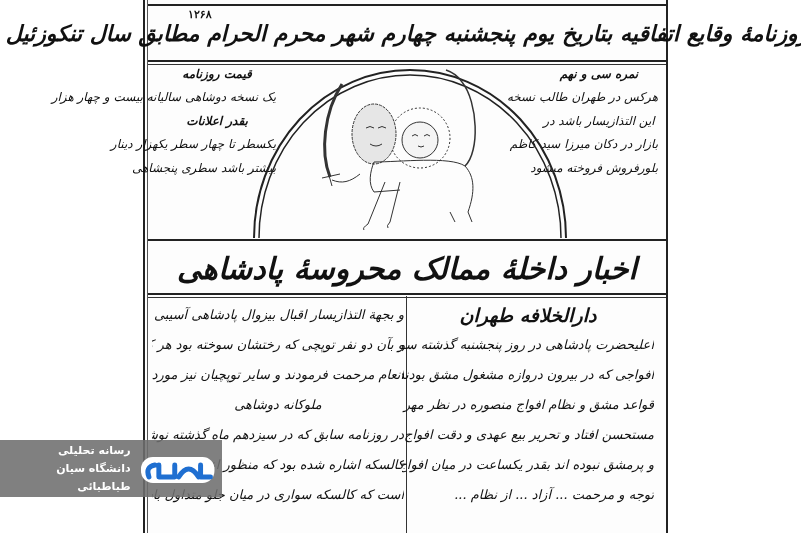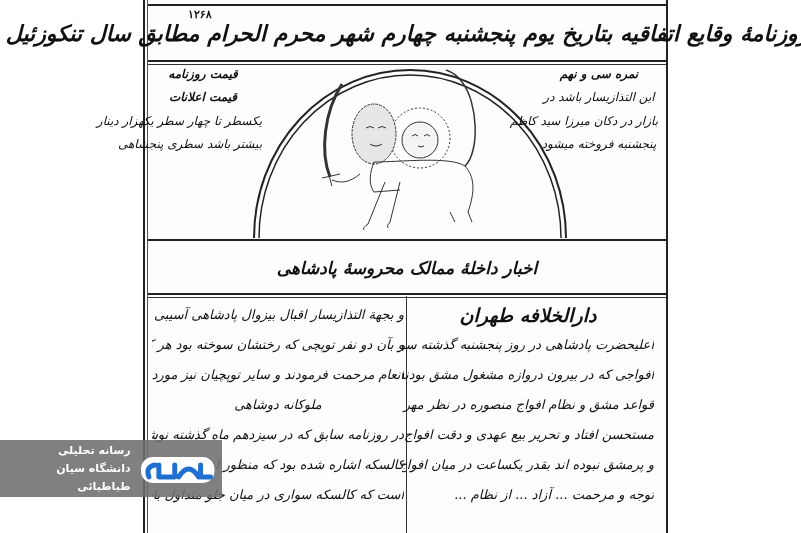--- a/index.html
+++ b/index.html
@@ -7,27 +7,27 @@
     .page { position: absolute; left: 143px; top: 0; width: 524px; height: 533px; background: #fdfdfd; }
     .frame-left { position: absolute; left: 143px; top: 0; width: 2px; height: 533px; background: #222; }
     .frame-left2 { position: absolute; left: 147px; top: 0; width: 1px; height: 533px; background: #555; }
     .frame-right { position: absolute; left: 666px; top: 0; width: 2px; height: 533px; background: #222; }
     .hline { position: absolute; left: 148px; width: 518px; height: 1px; background: #333; }
     .hline.thick { height: 2px; background: #222; }
     .masthead { position: absolute; left: 150px; top: 5px; width: 514px; height: 55px; display: flex; align-items: center; justify-content: center; direction: rtl; }
     .masthead-text { font-size: 22px; font-style: italic; font-weight: bold; letter-spacing: 0; white-space: nowrap; }
     .issue-no { position: absolute; left: 156px; top: 8px; font-size: 11px; font-weight: bold; letter-spacing: 2px; margin-left: 32px; }
     .side-col { position: absolute; top: 66px; width: 118px; direction: rtl; font-size: 12px; font-style: italic; line-height: 1.45; text-align: center; }
-    .side-col.left { left: 144px; }
+    .side-col.left { left: 158px; }
     .side-col.right { left: 540px; text-align: center; }
     .side-col .line { display: block; white-space: nowrap; margin-bottom: 6px; }
     .side-col .head { font-weight: bold; }
     .emblem { position: absolute; left: 250px; top: 62px; width: 320px; height: 176px; }
     .banner { position: absolute; left: 150px; top: 243px; width: 514px; height: 50px; display: flex; align-items: center; justify-content: center; direction: rtl; }
-    .banner-text { font-size: 17px; font-style: italic; font-weight: bold; white-space: nowrap; }
+    .banner-text { font-size: 30px; font-style: italic; font-weight: bold; white-space: nowrap; }
     .col { position: absolute; top: 300px; direction: rtl; font-size: 13px; font-style: italic; line-height: 30px; overflow: hidden; }
     .col.right-col { left: 402px; width: 252px; height: 233px; }
     .col.left-col { left: 152px; width: 252px; height: 233px; }
     .col .title { display: block; text-align: center; font-weight: bold; font-size: 19px; line-height: 30px; }
     .col .p { display: block; white-space: nowrap; text-align: justify; }
     .col .center { text-align: center; display: block; }
     .col-divider { position: absolute; left: 406px; top: 296px; width: 1px; height: 237px; background: #333; }
     .watermark { position: absolute; left: 0; top: 440px; width: 222px; height: 57px; background: rgba(110,110,110,0.88); display: flex; align-items: center; justify-content: flex-end; padding-right: 6px; box-sizing: border-box; }
     .wm-text { direction: rtl; text-align: right; color: #ffffff; font-family: "DejaVu Sans", sans-serif; font-size: 11px; font-weight: bold; line-height: 18px; margin-right: 8px; }
     .wm-logo { width: 78px; height: 36px; }
@@ -43,30 +43,32 @@
 <div class="hline thick" style="top:4px"></div>
 <div class="masthead">
   <span class="masthead-text">روزنامهٔ وقایع اتفاقیه بتاریخ یوم پنجشنبه چهارم شهر محرم الحرام مطابق سال تنکوزئیل</span>
 </div>
 <span class="issue-no">۱۲۶۸</span>
 <div class="hline thick" style="top:60px"></div>
 <div class="hline" style="top:64px"></div>
 
 <div class="side-col left">
   <span class="line head">قیمت روزنامه</span>
-  <span class="line head">قیمت اعلانات</span>
+  <span class="line">یک نسخه دوشاهی سالیانه بیست و چهار هزار</span>
+  <span class="line head">بقدر اعلانات</span>
   <span class="line">یکسطر تا چهار سطر یکهزار دینار</span>
   <span class="line">بیشتر باشد سطری پنجشاهی</span>
 </div>
 
 <div class="side-col right">
   <span class="line head">نمره سی و نهم</span>
+  <span class="line">هرکس در طهران طالب نسخه</span>
   <span class="line">این التذازیسار باشد در</span>
   <span class="line">بازار در دکان میرزا سید کاظم</span>
-  <span class="line">پنجشنبه فروخته میشود</span>
+  <span class="line">بلورفروش فروخته میشود</span>
 </div>
 
 <svg class="emblem" viewBox="0 0 320 176">
   <path d="M4 176 A156 168 0 0 1 316 176" fill="none" stroke="#222" stroke-width="2"></path>
   <path d="M9 176 A151 163 0 0 1 311 176" fill="none" stroke="#222" stroke-width="1.5"></path>
   <g stroke="#333" stroke-width="1" fill="none">
     <circle cx="170" cy="76" r="30" stroke-dasharray="2 2"></circle>
     <circle cx="170" cy="78" r="18" fill="#f4f4f4"></circle>
     <path d="M162 74 q3 -3 6 0 M174 74 q3 -3 6 0 M168 84 q3 2 6 0"></path>
     <ellipse cx="124" cy="72" rx="22" ry="30" fill="#e6e6e6" stroke-dasharray="3 1"></ellipse>

